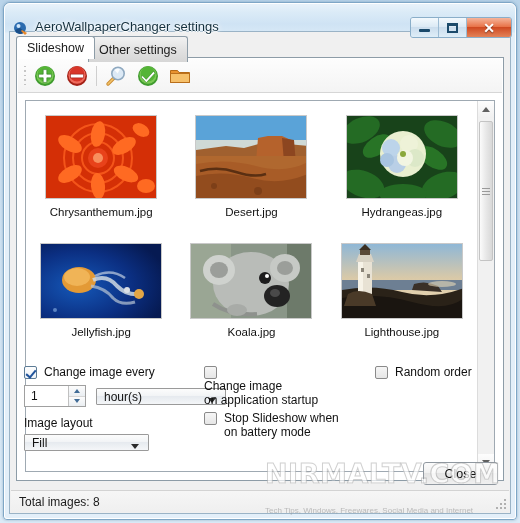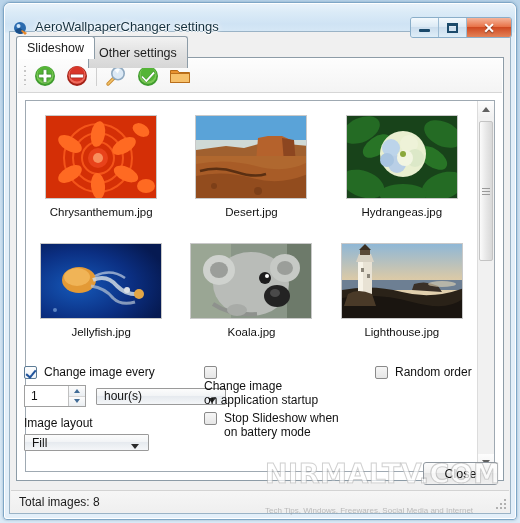--- a/index.html
+++ b/index.html
@@ -94,21 +94,21 @@
     border: 1px solid #9ab3c6;
     z-index: 2;
   }
 
   
   .tabstrip {
     position: absolute; left: 6px; top: 4px; right: 11px; height: 22px;
   }
   .tab {
     position: absolute; top: 0;
-    height: 32px;
+    height: 26px;
     padding: 0 10px;
     font-size: 12.5px;
     color: #1c1c1c;
     display: flex; align-items: center;
     border: 1px solid #8d9ca7;
     border-bottom: none;
     border-radius: 3px 3px 0 0;
   }
   .tab.active {
     background: #ffffff;
@@ -252,21 +252,21 @@
   .spinbtn.topb { border-bottom: 1px solid #d5d5d5; }
   .spintri { width: 0; height: 0; border-left: 3.5px solid transparent; border-right: 3.5px solid transparent; }
   .spintri.up { border-bottom: 4px solid #3f6b96; }
   .spintri.down { border-top: 4px solid #3f6b96; }
 
   .combo {
     height: 17px;
     border: 1px solid #9a9a9a;
     border-radius: 1px;
     background: linear-gradient(to bottom, #fcfcfc 0%, #f2f4f6 45%, #e6eaef 50%, #f4f6f8 100%);
-    display: flex; align-items: center;
+    display: flex; align-items: flex-end;
     position: relative;
     font-size: 12px; color: #111;
   }
   .combo .val { margin-left: 7px; }
   .combo .cbtri {
     position: absolute; right: 9px; top: 9px;
     width: 0; height: 0;
     border-left: 4.5px solid transparent;
     border-right: 4.5px solid transparent;
     border-top: 5px solid #2b2b2b;

